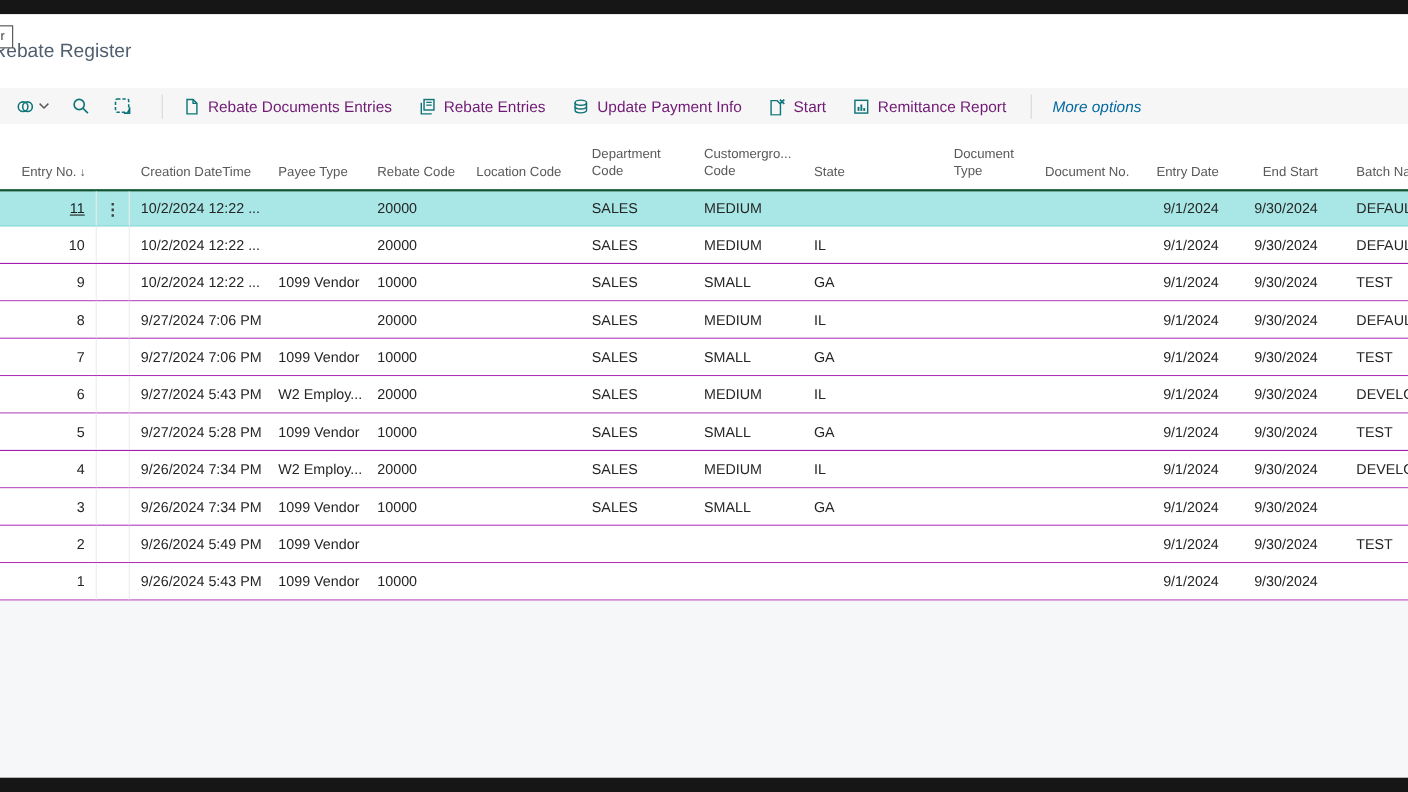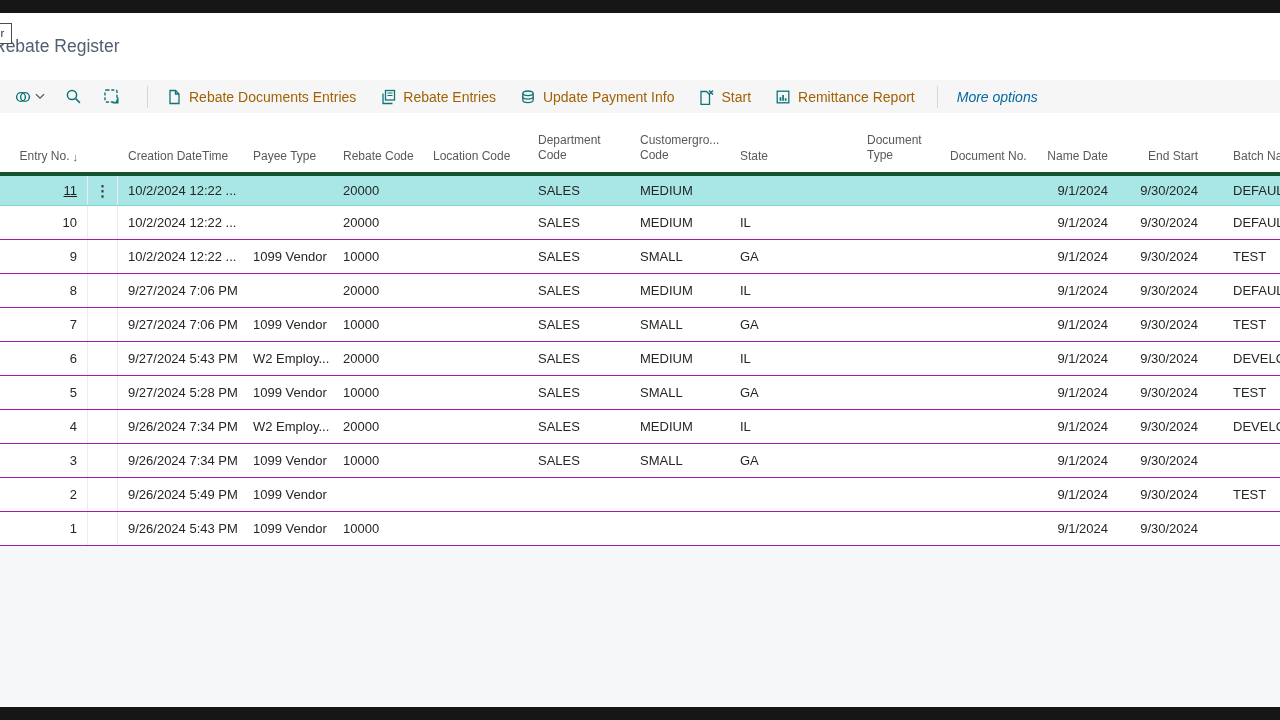--- a/index.html
+++ b/index.html
@@ -22,31 +22,31 @@
   .toolbar { position:absolute; top:80px; left:0; width:1280px; height:33px; background:#f6f6f6;
     display:flex; align-items:center; padding-left:14px; }
   .tb-icon { display:inline-flex; align-items:center; justify-content:center; width:18px; height:18px; cursor:pointer; }
   .tb-chevron { display:inline-flex; align-items:center; margin-left:3px; margin-right:19px; cursor:pointer; }
   .tb-icon.search { margin-right:20px; }
   .tb-sep { width:1px; height:22px; background:#d6d6d6; }
   .tb-sep.first { margin-left:27px; margin-right:17px; }
   .tb-sep.second { margin-left:22px; margin-right:19px; }
   .tb-actions { display:flex; align-items:center; gap:23px; }
   button.tb-action { display:inline-flex; align-items:center; gap:6px; background:none; border:none;
-    padding:0; font-family:inherit; font-size:14px; color:#a16207; cursor:pointer; white-space:nowrap; }
+    padding:0; font-family:inherit; font-size:14px; color:#701a75; cursor:pointer; white-space:nowrap; }
   button.more-options { background:none; border:none; padding:0; font-family:inherit;
     font-size:14px; color:#0369a1; cursor:pointer; white-space:nowrap;font-style:italic; }
 
   
   .grid-header { position:absolute; top:113px; left:0; width:1280px; height:59px; background:#fff;
     display:flex; align-items:flex-end; padding-bottom:9px; font-size:12px; color:#595959; }
   .grid-body { position:absolute; top:172px; left:0; width:1280px; }
   .row { display:flex; align-items:center; height:34px; border-bottom:1px solid #a21caf;
     font-size:13px; color:#262626; background:#fff; cursor:pointer; }
-  .row.selected { background:#a9e7e7; border-top:4px solid #14532d; border-bottom:1px solid #7fd3d5; }
+  .row.selected { background:#a9e7e7; border-top:2px solid #14532d; border-bottom:1px solid #7fd3d5; }
   .cell, .h { overflow:hidden; white-space:nowrap; }
   .h { display:flex; align-items:flex-end; }
   .h.right { justify-content:flex-end; }
   .h.wrap { white-space:normal; line-height:1.25; }
   .c0 { width:88px;  text-align:left; padding-right:10px; }
   .c1 { width:30px;  text-align:center; }
   .cell.c0, .cell.c1 { border-right:1px solid #ececec; align-self:stretch; display:flex; align-items:center; }
   .cell.c0 { justify-content:flex-end; }
   .cell.c1 { justify-content:center; }
   .c2 { width:130px; padding-left:10px; }
@@ -190,21 +190,21 @@
     <div class="h c8">
       <span>State</span>
     </div>
     <div class="h c9 wrap">
       <span>Document Type</span>
     </div>
     <div class="h c10">
       <span>Document No.</span>
     </div>
     <div class="h c11 right">
-      <span>Name Date</span>
+      <span>Entry Date</span>
     </div>
     <div class="h c12 right">
       <span>End Start</span>
     </div>
     <div class="h c13">
       <span>Batch Name</span>
     </div>
   </div>
 <div class="grid-body" id="grid-body">
     <div class="row selected">

